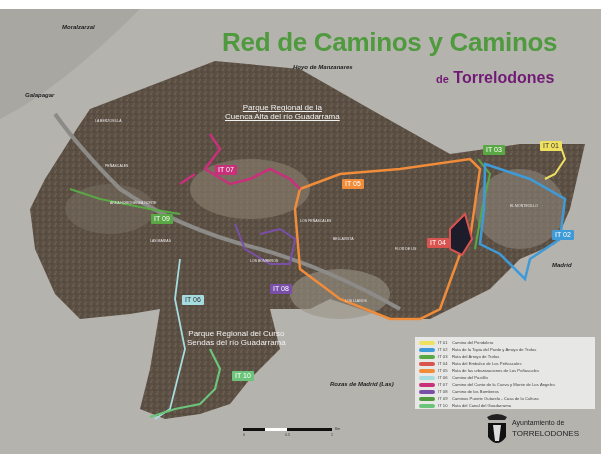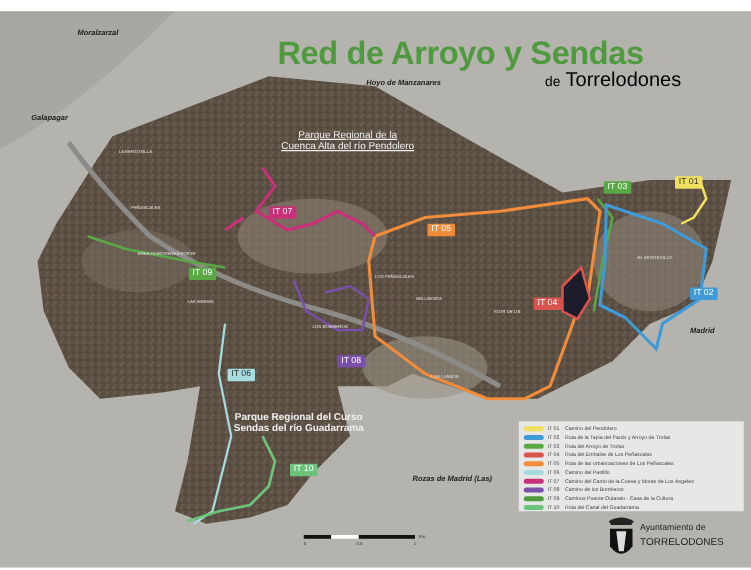--- a/index.html
+++ b/index.html
@@ -1,20 +1,20 @@
 <!DOCTYPE html>
 <html><head>
 <meta charset="utf-8">
 <style>
   html, body { margin: 0; padding: 0; }
   body { width: 601px; height: 456px; overflow: hidden; background: #fff; font-family: "Liberation Sans", sans-serif; }
   .map { position: relative; width: 601px; height: 445px; top: 9px; background: #b4b2ad; overflow: hidden; }
   .map svg.base { position: absolute; left: 0; top: 0; }
   .title { position: absolute; left: 222px; top: 18px; color: #4f9a3e; font-weight: bold; font-size: 26px; letter-spacing: -0.3px; white-space: nowrap; }
-  .subtitle { position: absolute; left: 436px; top: 47px; color: #000000; font-weight: normal; font-size: 16px; white-space: nowrap; }
+  .subtitle { position: absolute; left: 436px; top: 60px; color: #701a75; font-weight: bold; font-size: 16px; white-space: nowrap; }
   .subtitle .de { font-size: 11px; }
   .place { position: absolute; font-style: italic; font-weight: bold; font-size: 6px; color: #222; white-space: nowrap; }
   .park { position: absolute; color: #f0f0f0; font-size: 8px; text-align: center; line-height: 9px; white-space: nowrap; }
   .town { position: absolute; color: #e8e8e8; font-size: 3.5px; white-space: nowrap; }
   .badge { position: absolute; font-size: 7px; padding: 0 3px; line-height: 10px; white-space: nowrap; border-radius: 1px; }
   .legend { position: absolute; left: 415px; top: 328px; width: 180px; height: 72px; background: rgba(240,240,238,0.85); }
   .legend-row { position: absolute; left: 4px; height: 7px; display: flex; align-items: center; }
   .legend-swatch { width: 16px; height: 4px; border-radius: 2px; margin-right: 3px; }
   .legend-label { font-size: 4.2px; color: #444; white-space: nowrap; }
   .logo { position: absolute; left: 482px; top: 398px; width: 119px; height: 47px; }
@@ -54,34 +54,34 @@
     <path d="M478 150 L490 165 L482 200 L475 240" stroke="#5aa845" stroke-width="2" fill="none"></path>
     <path d="M485 155 L530 170 L565 190 L560 230 L530 250 L525 270 L510 255 L500 245 L480 235 L484 200 Z" stroke="#3f9ad8" stroke-width="2.5" fill="none"></path>
     <path d="M560 135 L565 150 L555 165 L545 170" stroke="#f0e060" stroke-width="2" fill="none"></path>
     <path d="M210 125 L220 140 L205 160 L230 175 L250 170 L270 160 L290 170 L300 180 M195 165 L180 175" stroke="#c8307a" stroke-width="2.5" fill="none"></path>
     <path d="M235 215 L245 240 L270 255 L290 255 L295 230 L280 220 L260 225" stroke="#7a4fa8" stroke-width="2" fill="none"></path>
     <path d="M70 180 L100 190 L150 200 L180 205" stroke="#5aa845" stroke-width="2" fill="none"></path>
     <path d="M180 250 L175 290 L185 340 L170 400 L155 410" stroke="#a6dce0" stroke-width="1.8" fill="none"></path>
     <path d="M210 340 L220 360 L215 380 L200 395 L175 400 L150 408" stroke="#6cc47a" stroke-width="2.2" fill="none"></path>
   </svg>
 
-  <div class="title">Red de Arroyo y Sendas</div>
+  <div class="title">Red de Caminos y Caminos</div>
   <div class="subtitle"><span class="de">de</span> <span>Torrelodones</span></div>
 
   <div class="place" style="left:62px;top:15px;">Moralzarzal</div>
   <div class="place" style="left:293px;top:55px;">Hoyo de Manzanares</div>
   <div class="place" style="left:25px;top:83px;">Galapagar</div>
   <div class="place" style="left:552px;top:253px;">Madrid</div>
   <div class="place" style="left:330px;top:372px;">Rozas de Madrid (Las)</div>
 
   <div class="park" style="left:225px;top:94px;text-decoration:underline;">
     <div>Parque Regional de la</div>
-    <div>Cuenca Alta del río Pendolero</div>
+    <div>Cuenca Alta del río Guadarrama</div>
   </div>
-  <div class="park" style="left:187px;top:320px;font-weight:bold;">
+  <div class="park" style="left:187px;top:320px;">
     <div>Parque Regional del Curso</div>
     <div>Sendas del río Guadarrama</div>
   </div>
 
   <div class="town" style="left:95px;top:110px;">LA BERZOSILLA</div>
   <div class="town" style="left:105px;top:155px;">PEÑASCALES</div>
   <div class="town" style="left:110px;top:192px;">ÁREA HOMOGÉNEA NORTE</div>
   <div class="town" style="left:150px;top:230px;">LAS MARIAS</div>
   <div class="town" style="left:300px;top:210px;">LOS PEÑASCALES</div>
   <div class="town" style="left:250px;top:250px;">LOS BOMBEROS</div>

